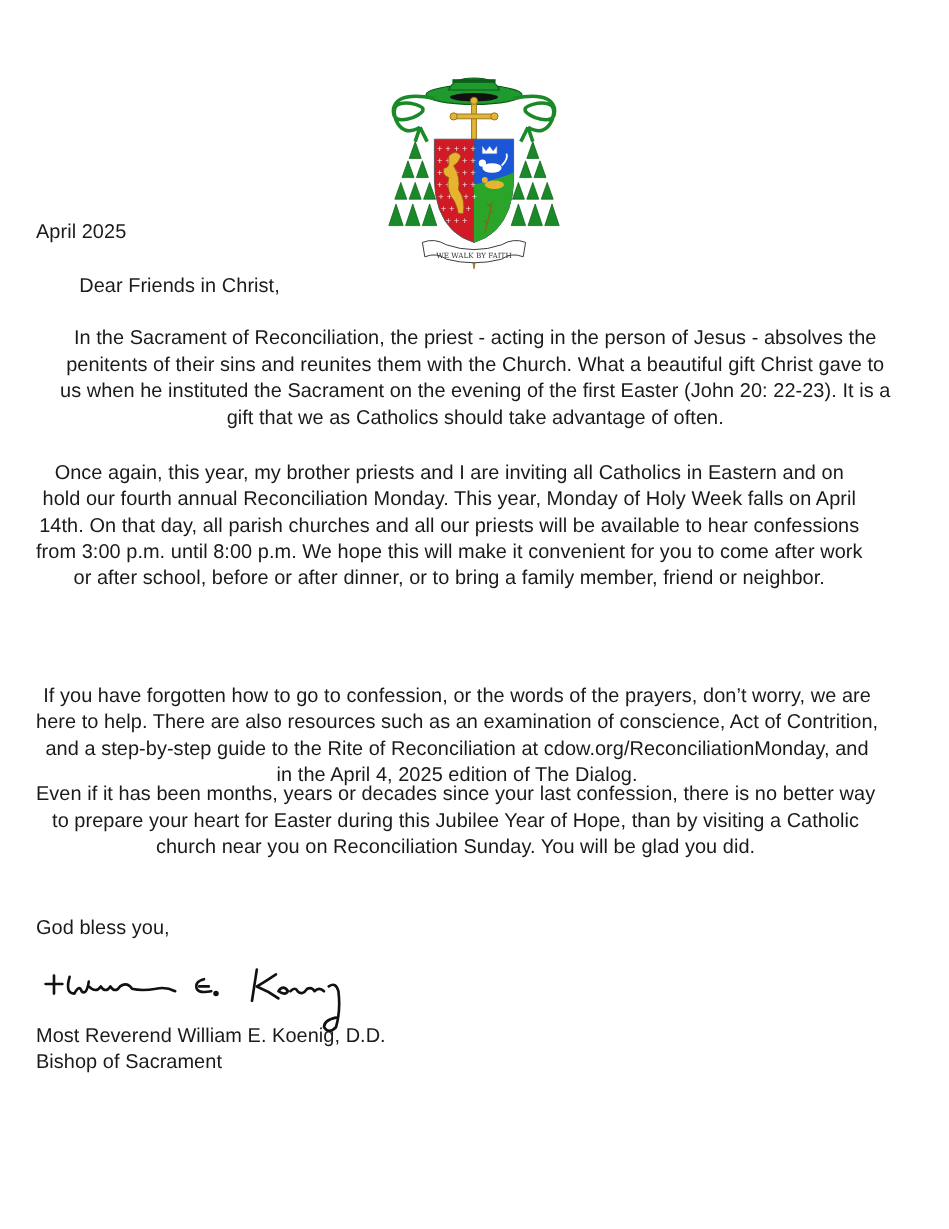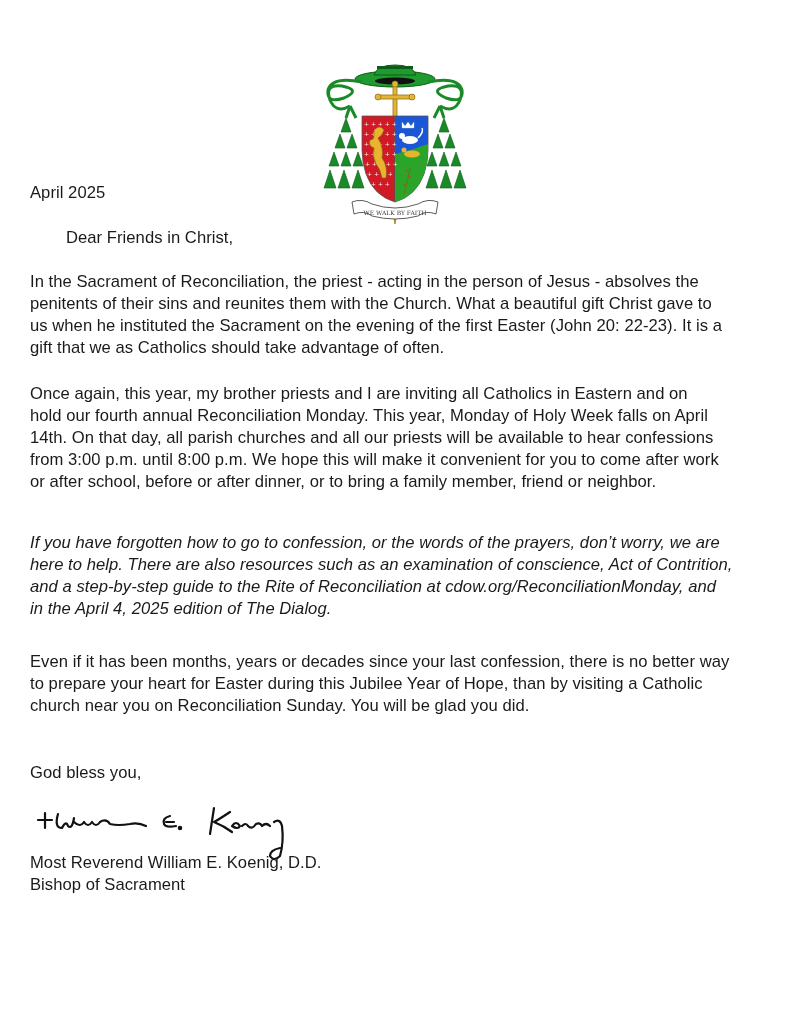--- a/index.html
+++ b/index.html
@@ -2,21 +2,21 @@
 <html><head>
   <meta charset="utf-8">
   <style>
     html, body { margin: 0; padding: 0; background: #ffffff; }
     body {
       width: 791px; height: 1024px; position: relative; overflow: hidden;
       font-family: "Liberation Sans", "DejaVu Sans", sans-serif;
       color: #1a1a1a;
     }
     .crest { position: absolute; left: 322px; top: 62px; width: 146px; height: 164px; }
-    .text { position: absolute; left: 30px; font-size: 16.6px; line-height: 22px; white-space: nowrap; letter-spacing: 0.05px; }
+    .text { position: absolute; left: 30px; font-size: 16.6px; line-height: 22px; white-space: nowrap; letter-spacing: 0.05px; text-align: center; }
     .line { display: block; }
     .signature { position: absolute; left: 34px; top: 800px; width: 260px; height: 70px; }
   </style>
 </head>
 <body>
 
 <svg class="crest" viewBox="0 0 146 164">
 
   <ellipse cx="73" cy="17" rx="40" ry="8" fill="#1f9a2e" stroke="#0d5c18" stroke-width="1"></ellipse>
   <path d="M52 13 Q55 3 73 3 Q91 3 94 13 Z" fill="#1f9a2e" stroke="#0d5c18" stroke-width="1"></path>
@@ -91,36 +91,36 @@
   <path d="M84 124 l-3 -2 M86 116 l3 -2 M87 110 l-3 -2" stroke="#8a6210" stroke-width="1"></path>
 
   <path d="M30 140 Q40 136 50 142 Q73 150 96 142 Q106 136 116 140 L114 152 Q104 148 96 154 Q73 160 50 154 Q42 148 32 152 Z" fill="#ffffff" stroke="#333" stroke-width="0.8"></path>
   <text x="73" y="153" text-anchor="middle" font-size="6" font-family="DejaVu Serif, serif" fill="#333">WE WALK BY FAITH</text>
 </svg>
 
 <div class="text" style="top:182px;">April 2025</div>
 
 <div class="text" style="top:227px;margin-left:36px;">Dear Friends in Christ,</div>
 
-<div class="text" style="top:271px;">
+<div class="text" style="top:271px;margin-left:20px;">
   <span class="line">In the Sacrament of Reconciliation, the priest - acting in the person of Jesus - absolves the</span>
   <span class="line">penitents of their sins and reunites them with the Church. What a beautiful gift Christ gave to</span>
   <span class="line">us when he instituted the Sacrament on the evening of the first Easter (John 20: 22-23). It is a</span>
   <span class="line">gift that we as Catholics should take advantage of often.</span>
 </div>
 
 <div class="text" style="top:383px;">
   <span class="line">Once again, this year, my brother priests and I are inviting all Catholics in Eastern and on</span>
   <span class="line">hold our fourth annual Reconciliation Monday. This year, Monday of Holy Week falls on April</span>
   <span class="line">14th. On that day, all parish churches and all our priests will be available to hear confessions</span>
   <span class="line">from 3:00 p.m. until 8:00 p.m. We hope this will make it convenient for you to come after work</span>
   <span class="line">or after school, before or after dinner, or to bring a family member, friend or neighbor.</span>
 </div>
 
-<div class="text" style="top:532px;font-style:italic;">
+<div class="text" style="top:569px;">
   <span class="line">If you have forgotten how to go to confession, or the words of the prayers, don’t worry, we are</span>
   <span class="line">here to help. There are also resources such as an examination of conscience, Act of Contrition,</span>
   <span class="line">and a step-by-step guide to the Rite of Reconciliation at cdow.org/ReconciliationMonday, and</span>
   <span class="line">in the April 4, 2025 edition of The Dialog.</span>
 </div>
 
 <div class="text" style="top:651px;">
   <span class="line">Even if it has been months, years or decades since your last confession, there is no better way</span>
   <span class="line">to prepare your heart for Easter during this Jubilee Year of Hope, than by visiting a Catholic</span>
   <span class="line">church near you on Reconciliation Sunday. You will be glad you did.</span>

